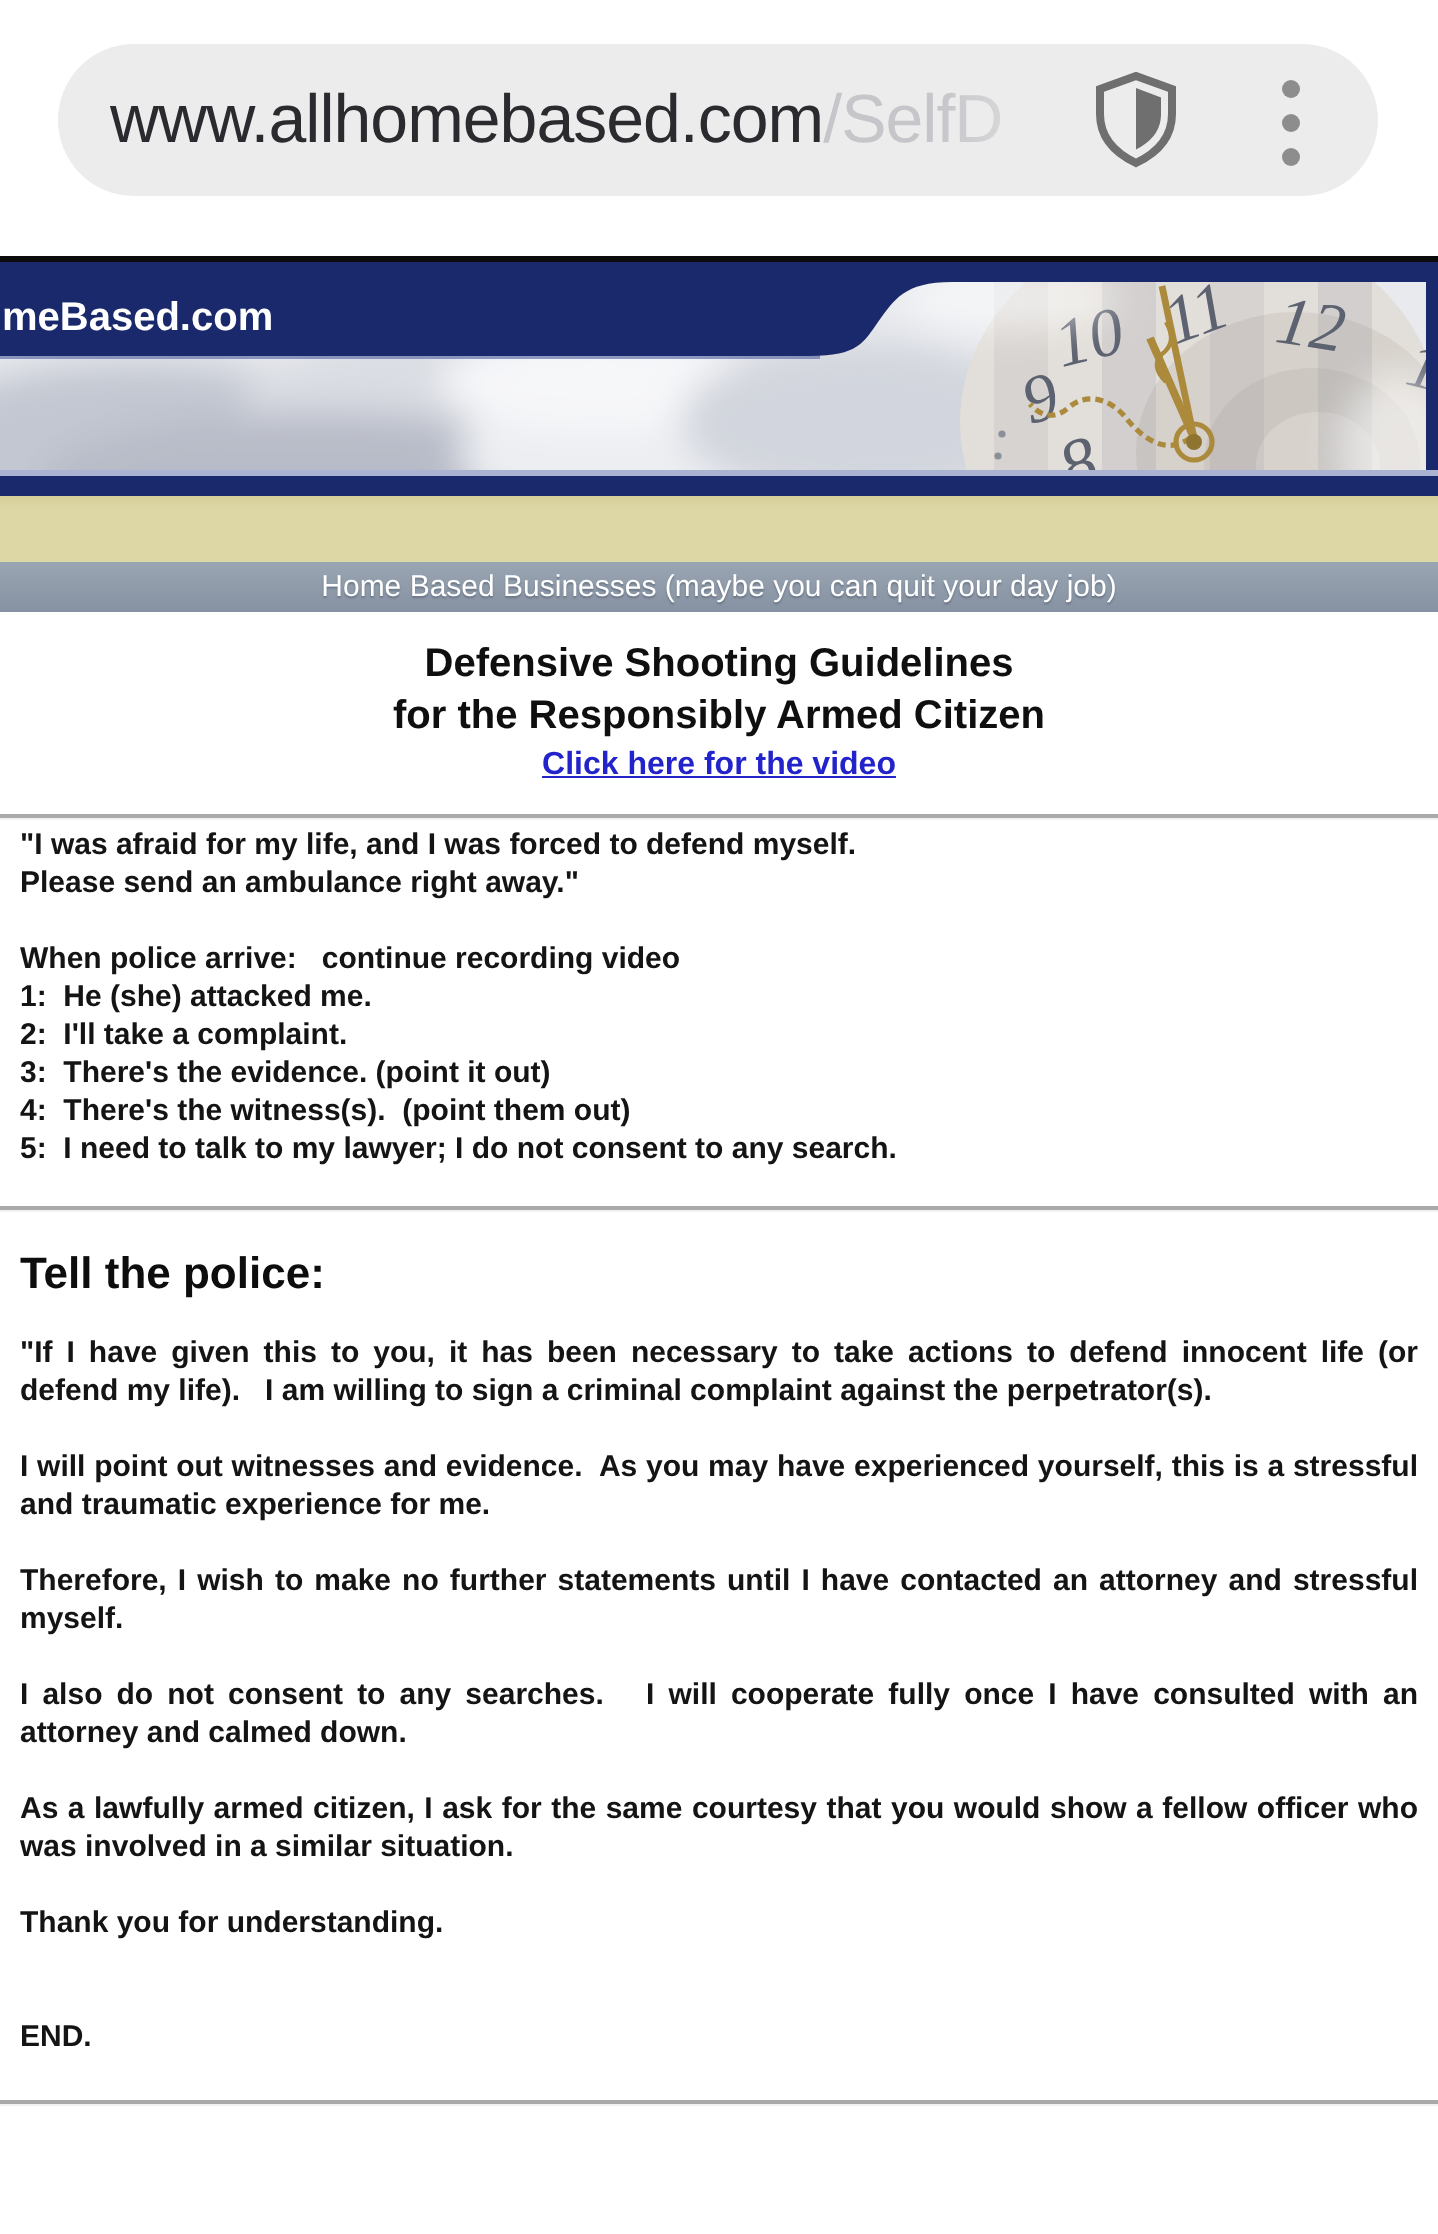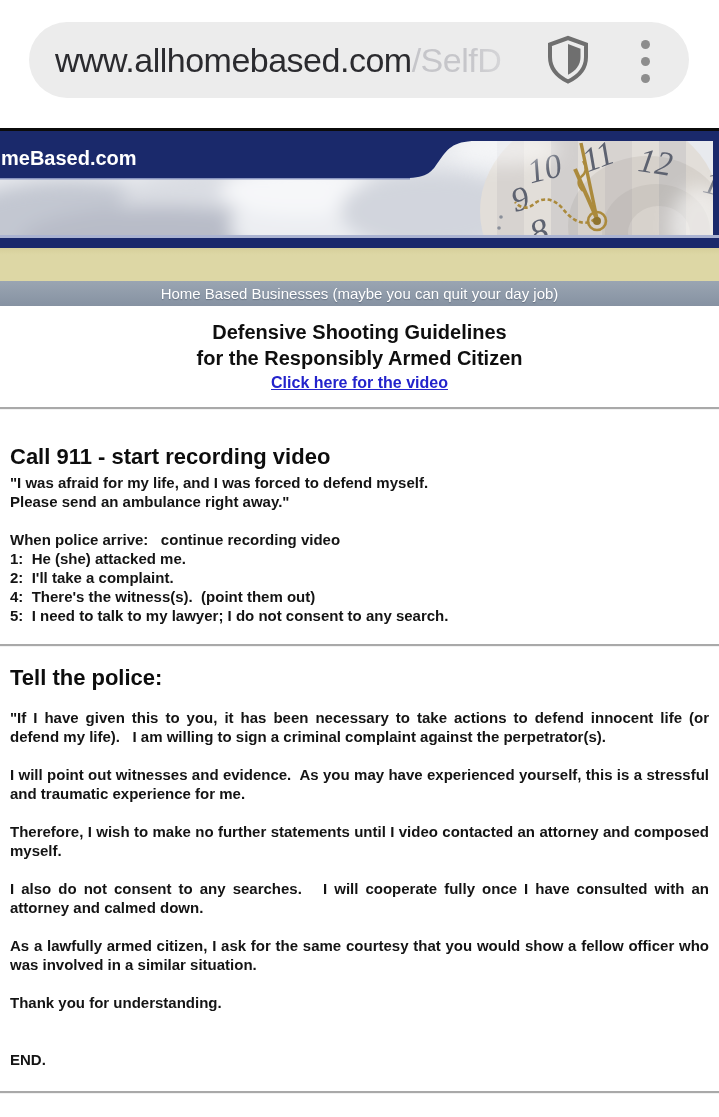--- a/index.html
+++ b/index.html
@@ -150,37 +150,37 @@
 
   <div class="title-block">
     <div class="title-line">Defensive Shooting Guidelines</div>
     <div class="title-line">for the Responsibly Armed Citizen</div>
     <a class="video-link" href="#">Click here for the video</a>
   </div>
 
   <hr>
 
   <div class="sec">
-    <div class="h-big">Call 911 - start recording video</div>
     <div class="line quote">"I was afraid for my life, and I was forced to defend myself.</div>
     <div class="line">Please send an ambulance right away."</div>
     <div class="line arrive">When police arrive:   continue recording video</div>
     <div class="line">1:  He (she) attacked me.</div>
     <div class="line">2:  I'll take a complaint.</div>
+    <div class="line">3:  There's the evidence. (point it out)</div>
     <div class="line">4:  There's the witness(s).  (point them out)</div>
     <div class="line">5:  I need to talk to my lawyer; I do not consent to any search.</div>
   </div>
 
   <hr class="hr2">
 
   <div class="sec">
     <div class="h-big h-big2">Tell the police:</div>
     <p class="para para-first">"If I have given this to you, it has been necessary to take actions to defend innocent life (or defend my life).   I am willing to sign a criminal complaint against the perpetrator(s).</p>
     <p class="para">I will point out witnesses and evidence.  As you may have experienced yourself, this is a stressful and traumatic experience for me.</p>
-    <p class="para">Therefore, I wish to make no further statements until I video contacted an attorney and composed myself.</p>
+    <p class="para">Therefore, I wish to make no further statements until I have contacted an attorney and stressful myself.</p>
     <p class="para">I also do not consent to any searches.   I will cooperate fully once I have consulted with an attorney and calmed down.</p>
     <p class="para">As a lawfully armed citizen, I ask for the same courtesy that you would show a fellow officer who was involved in a similar situation.</p>
     <p class="para">Thank you for understanding.</p>
     <p class="para para-end">END.</p>
   </div>
 
   <hr class="hr3">
 
 </div>
 

